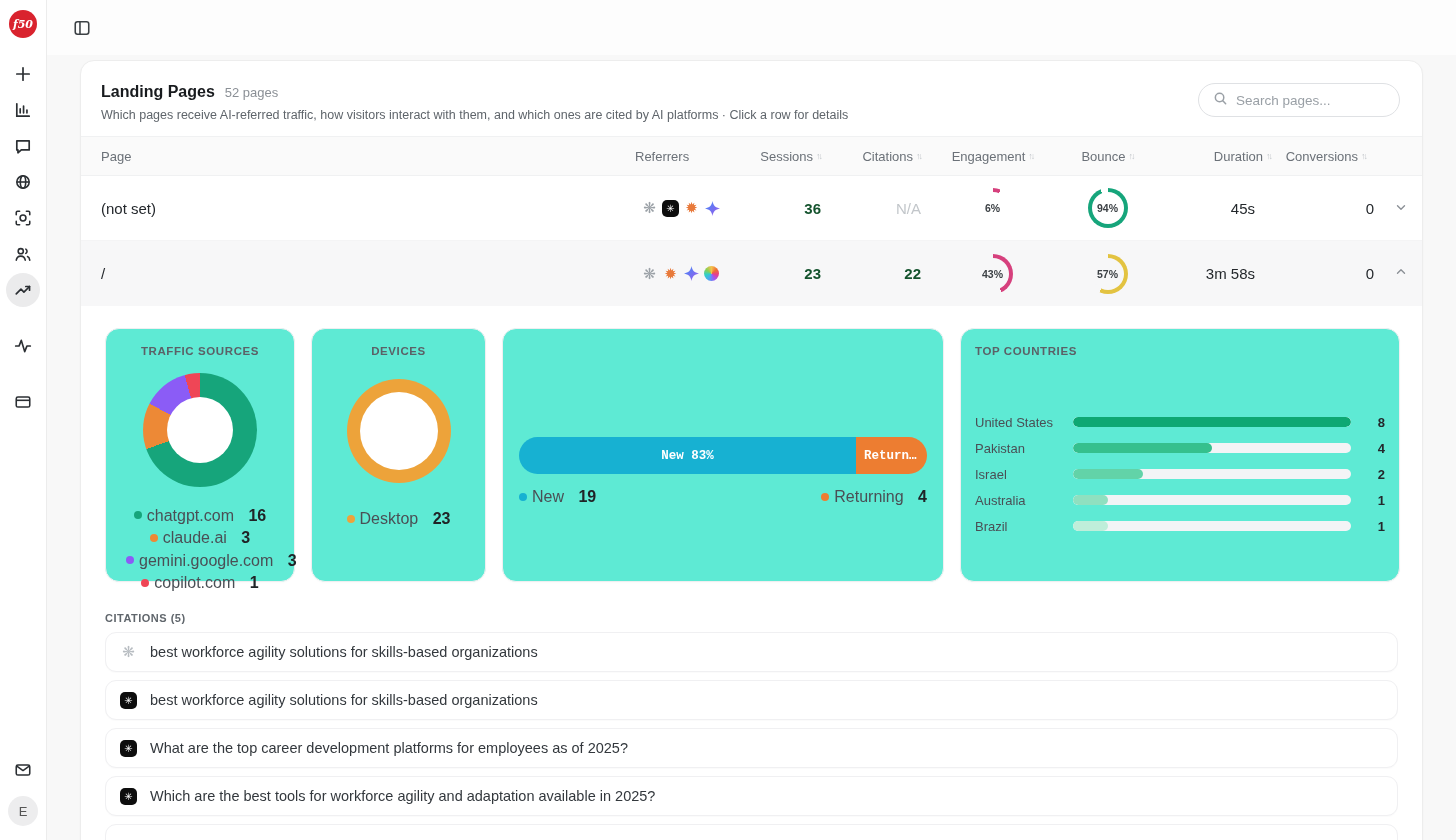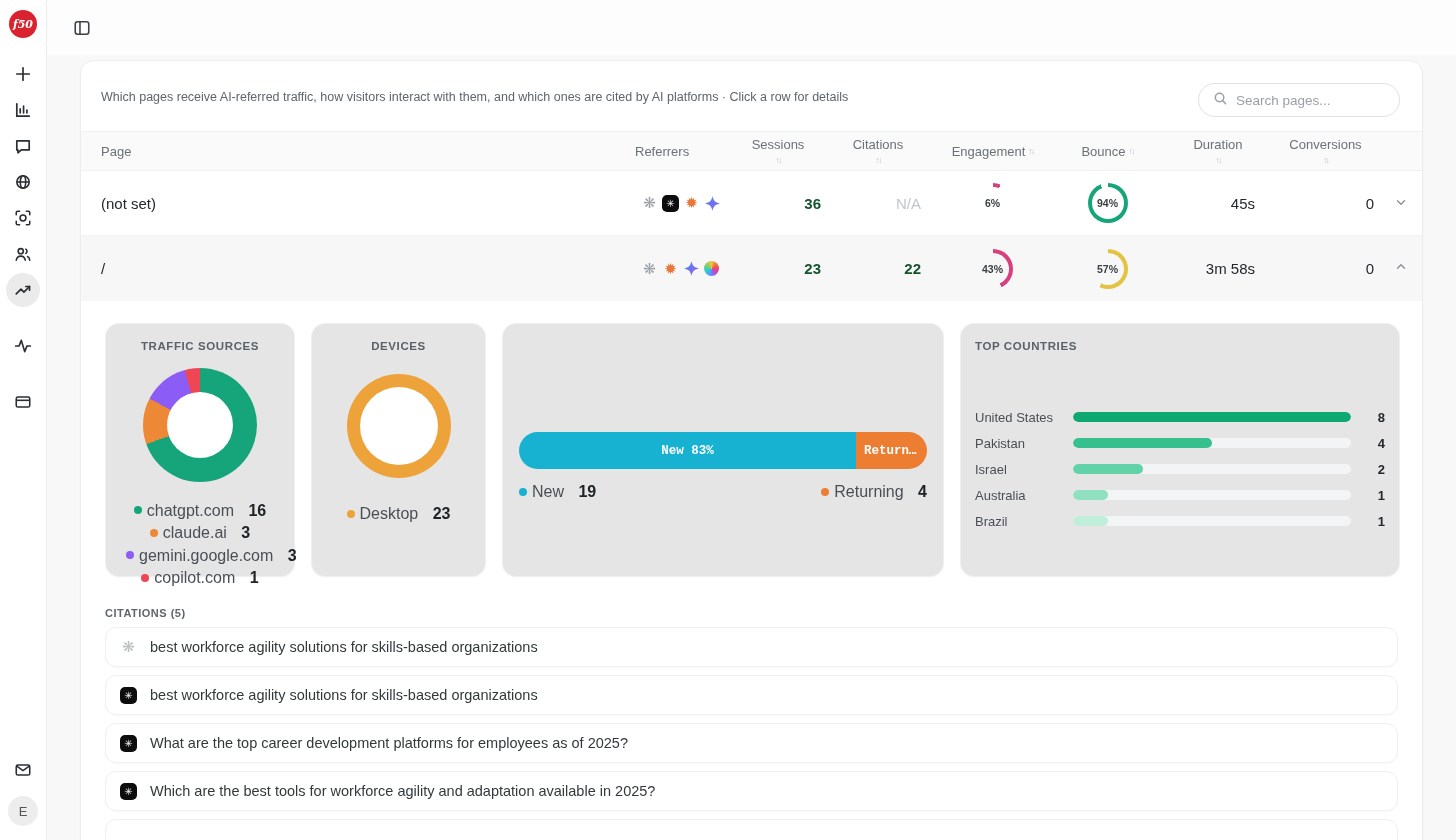--- a/index.html
+++ b/index.html
@@ -41,21 +41,21 @@
     font-family:"Liberation Sans", sans-serif; background:transparent; }
   .search-box input::placeholder { color:#9aa0a6; }
 
   
   .tbl-grid { display:grid; grid-template-columns:minmax(0,1fr) 120px 100px 100px 115px 115px 120px 95px 42px;
     align-items:center; }
   .thead { background:#fafafa; border-top:1px solid #f0f1f2; border-bottom:1px solid #f0f1f2;
     height:40px; font-size:13px; color:#6b7178; }
   .th { display:flex; align-items:center; gap:3px; }
   .th.left { padding-left:20px; justify-content:flex-start; }
-  .th.right { justify-content:flex-end; padding-right:14px;flex-direction:column; }
+  .th.right { justify-content:flex-end; padding-right:14px; }
   .th.center { justify-content:center; }
   .sort-icon { font-size:9px; color:#c3c7cb; letter-spacing:-2px; }
   .sort-icon::before { content:"\2191\2193"; }
 
   .trow { height:65px; font-size:15px; border-bottom:1px solid #f4f4f5; cursor:pointer; }
   .trow.selected { background:#f7f7f8; border-bottom:none; }
   .cell-page { padding-left:20px; color:#24282c; }
   .cell-ref { display:flex; align-items:center; gap:4px; padding-left:26px; }
   .cell-num { text-align:right; padding-right:14px; font-weight:bold; color:#14532d; font-size:15px; }
   .cell-num.muted { color:#c2c6ca; font-weight:normal; }
@@ -76,21 +76,21 @@
   .ic-chatgpt::before { content:"\274B"; font-size:15px; color:#9aa0a6; }
   .ic-chatgpt.light::before { color:#b7bcc1; }
   .ic-dark { background:#0d0d0d; border-radius:5px; }
   .ic-dark::before { content:"\2733"; font-size:10px; color:#fff; }
   .ic-claude::before { content:"\2739"; font-size:15px; color:#e8793a; }
   .ic-copilot { border-radius:50%; width:15px; height:15px;
     background:conic-gradient(#f4c14d,#ee6d32,#e83e8c,#9b59f5,#4aa8f0,#2fd0c8,#8ccf52,#f4c14d); }
 
   
   .detail { padding:22px 24px 0; display:grid; grid-template-columns:190px 175px 442px 440px; gap:16px; }
-  .dcard { border:1px solid #efeff1; border-radius:14px; background:#e5e5e5; height:254px; padding:16px 14px;
+  .dcard { border:1px solid #efeff1; border-radius:14px; background:#5eead4; height:254px; padding:16px 14px;
     box-shadow:0 1px 2px rgba(0,0,0,.02); }
   .dcard-title { font-size:11.5px; font-weight:bold; letter-spacing:.6px; color:#5b6167; text-transform:uppercase; }
   .dcard-title.center { text-align:center; }
 
   .donut { border-radius:50%; position:relative; margin:0 auto; }
   .donut-hole { position:absolute; border-radius:50%; background:#fff; }
   .donut-traffic { width:114px; height:114px; margin-top:16px; }
   .donut-traffic .donut-hole { inset:24px; }
   .donut-devices { width:104px; height:104px; margin-top:22px; }
   .donut-devices .donut-hole { inset:13px; }
@@ -231,20 +231,24 @@
             </svg>
         </span>
       </span>
     </div>
 
     <div class="content">
       <div class="card">
 
         <div class="card-head">
           <div>
+            <div class="title-row">
+              <span class="page-title">Landing Pages</span>
+              <span class="page-count">52 pages</span>
+            </div>
             <div class="subtitle">Which pages receive AI-referred traffic, how visitors interact with them, and which ones are cited by AI platforms · Click a row for details</div>
           </div>
           <div class="search-box">
             <span>
               <svg width="15" height="15" viewBox="0 0 16 16" fill="none" stroke="#9aa0a6" stroke-width="1.6" stroke-linecap="round">
                   <circle cx="7" cy="7" r="4.5"></circle>
                   <path d="m10.5 10.5 3 3"></path>
                 </svg>
             </span>
             <input type="text" placeholder="Search pages..." style="">

